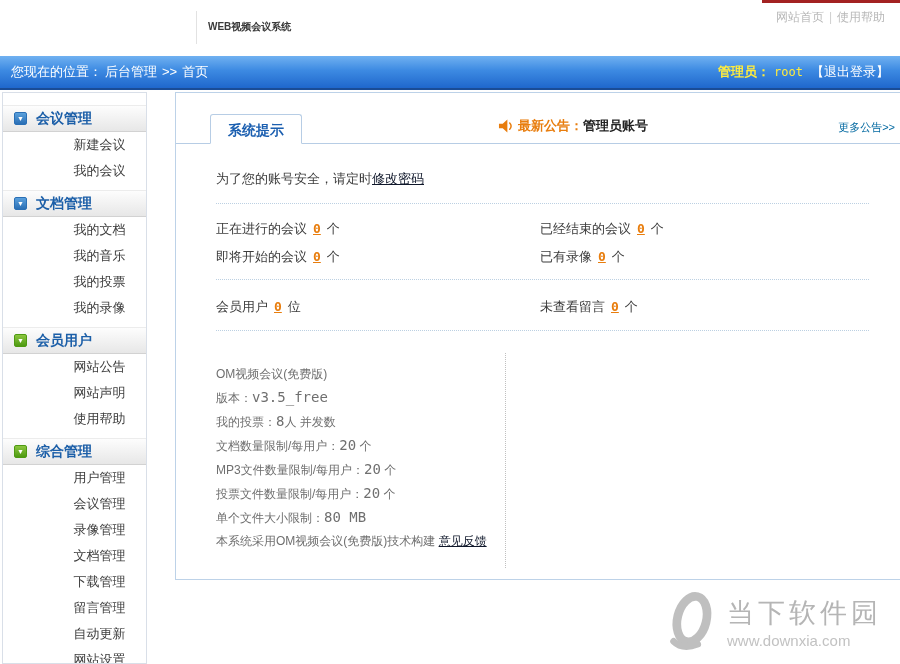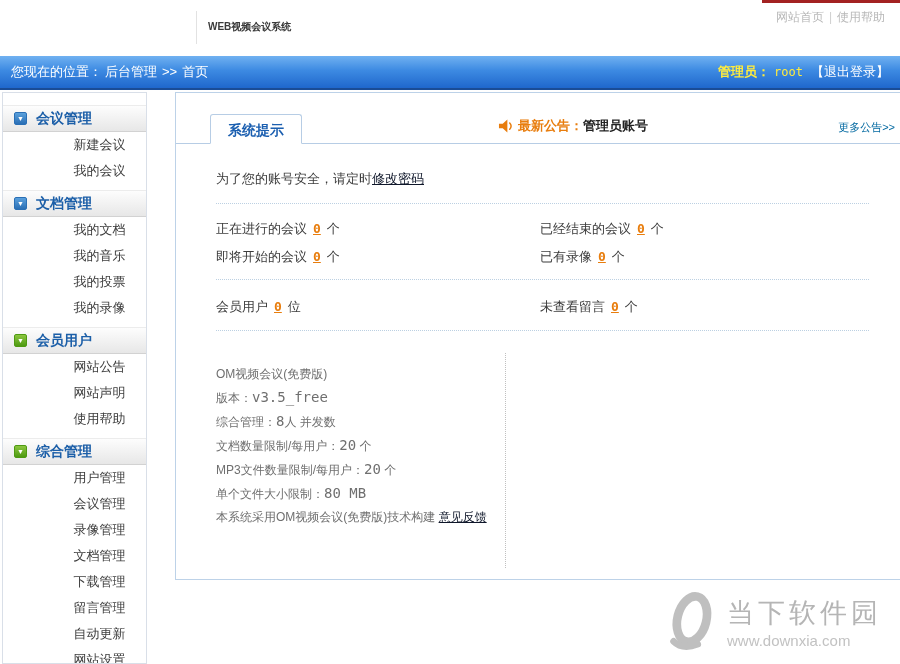--- a/index.html
+++ b/index.html
@@ -227,23 +227,24 @@
         <span>未查看留言</span><a class="num">0</a><span>个</span>
       </span>
     </div>
 
     <div class="divider d3"></div>
 
     <div class="version-block">
       <div class="v-divider"></div>
       <div class="v-line"><span>OM视频会议(免费版)</span><span class="mono"></span><span></span></div>
       <div class="v-line"><span>版本：</span><span class="mono">v3.5_free</span><span></span></div>
-      <div class="v-line"><span>综合管理：</span><span class="mono">8</span><span>人 并发数</span></div>
+      <div class="v-line"><span>我的投票：</span><span class="mono">8</span><span>人 并发数</span></div>
       <div class="v-line"><span>文档数量限制/每用户：</span><span class="mono">20</span><span> 个</span></div>
       <div class="v-line"><span>MP3文件数量限制/每用户：</span><span class="mono">20</span><span> 个</span></div>
+      <div class="v-line"><span>投票文件数量限制/每用户：</span><span class="mono">20</span><span> 个</span></div>
       <div class="v-line"><span>单个文件大小限制：</span><span class="mono">80 MB</span><span></span></div>
       <div class="v-line"><span>本系统采用OM视频会议(免费版)技术构建 </span><a class="inline-link">意见反馈</a></div>
     </div>
 
   </div>
 </div>
 
 <div class="watermark">
   <svg width="54" height="64" viewBox="0 0 56 66">
     <g fill="none" stroke="#bfbfbf">

